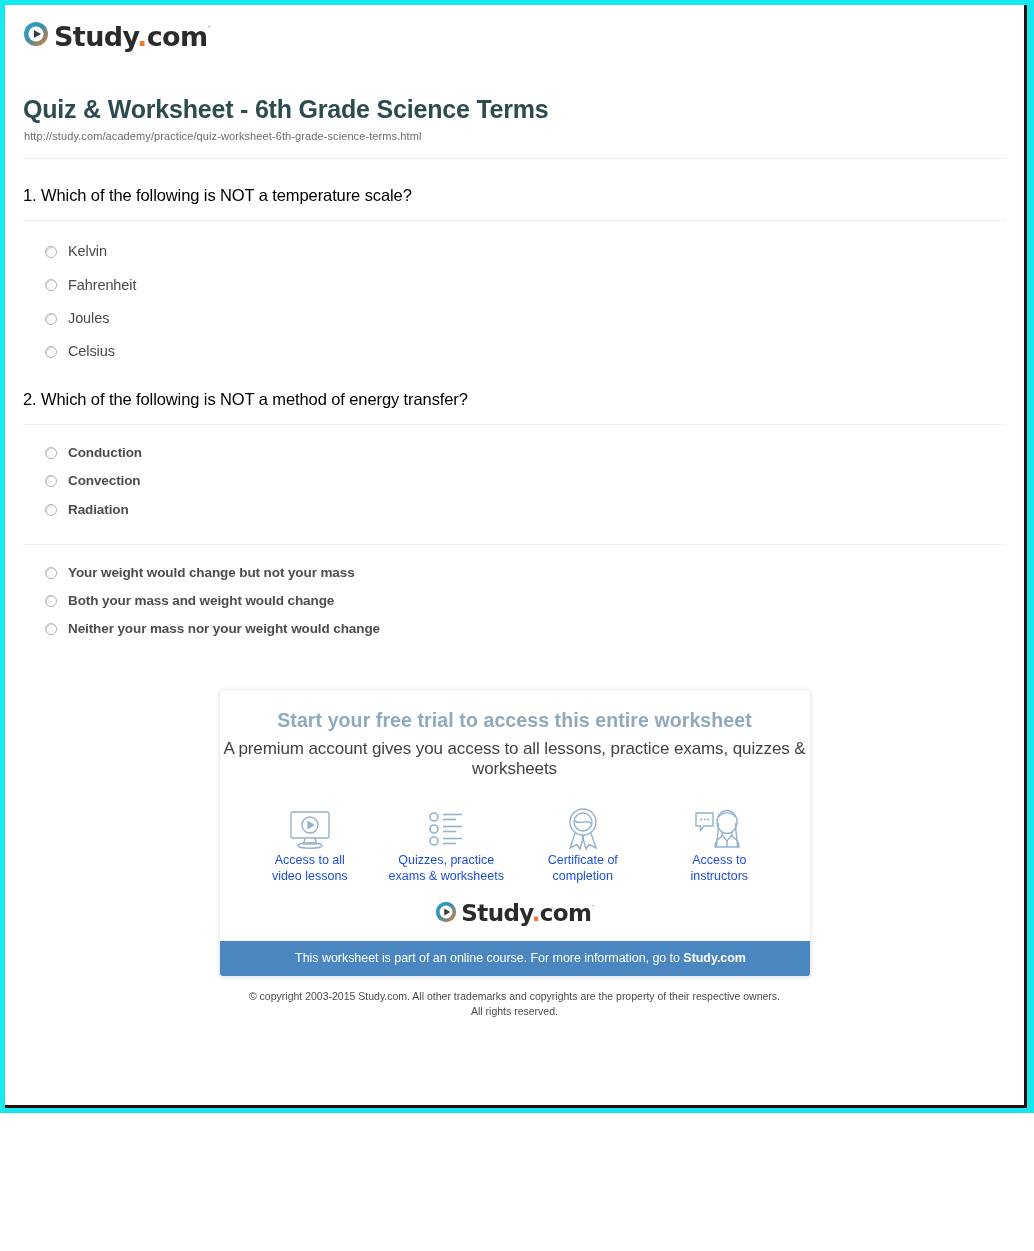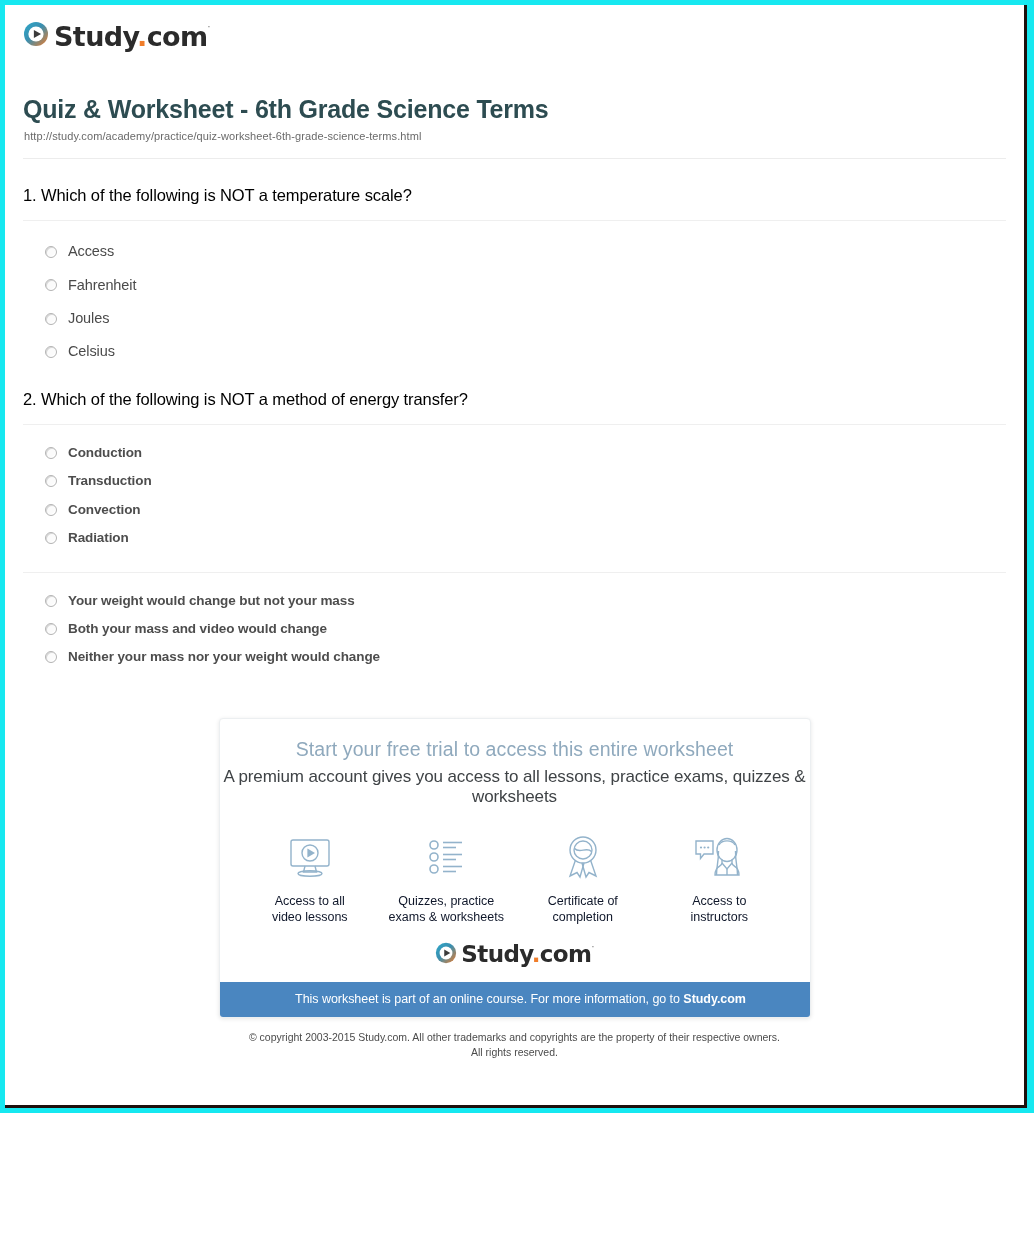--- a/index.html
+++ b/index.html
@@ -143,21 +143,21 @@
     border: 1px solid #eceff1;
     border-radius: 4px;
     box-shadow: 0 1px 4px rgba(0,0,0,0.10);
     overflow: hidden;
     text-align: center;
     padding-top: 18px;
   }
   .promo-head {
     font-size: 19.5px;
     color: #8fa9bd;
-    font-weight: 400;
+    font-weight: 700;
     letter-spacing: 0.1px;
     line-height: 1.25;
   }
   .promo-sub {
     margin-top: 6px;
     font-size: 17px;
     color: #3f4346;
     letter-spacing: -0.1px;
   }
   .features {
@@ -171,23 +171,23 @@
     flex: 1 1 0;
     text-align: center;
   }
   .feature-icon {
     height: 50px;
     display: flex;
     align-items: flex-end;
     justify-content: center;
   }
   .feature-label {
-    margin-top: 14px;
+    margin-top: 1px;
     font-size: 12.5px;
-    color: #0f172a;
+    color: #1d4ed8;
     line-height: 1.32;
   }
   .promo-logo {
     display: flex;
     align-items: center;
     justify-content: center;
     gap: 4px;
     margin: 16px 0 14px 0;
   }
   .promo-logo .brand-word { font-size: 23px; }
@@ -238,21 +238,21 @@
     <h1 class="title">Quiz &amp; Worksheet - 6th Grade Science Terms</h1>
     <div class="url">http://study.com/academy/practice/quiz-worksheet-6th-grade-science-terms.html</div>
     <div class="rule"></div>
 
     <section class="question-block q-size-a">
       <div class="q-text">1. Which of the following is NOT a temperature scale?</div>
       <div class="q-rule"></div>
       <ul class="choices">
         <li class="choice">
           <span class="radio"></span>
-          <span class="choice-label">Access</span>
+          <span class="choice-label">Kelvin</span>
         </li>
         <li class="choice">
           <span class="radio"></span>
           <span class="choice-label">Fahrenheit</span>
         </li>
         <li class="choice">
           <span class="radio"></span>
           <span class="choice-label">Joules</span>
         </li>
         <li class="choice">
@@ -265,43 +265,39 @@
     <section class="question-block">
       <div class="q-text">2. Which of the following is NOT a method of energy transfer?</div>
       <div class="q-rule"></div>
       <ul class="choices">
         <li class="choice">
           <span class="radio"></span>
           <span class="choice-label">Conduction</span>
         </li>
         <li class="choice">
           <span class="radio"></span>
-          <span class="choice-label">Transduction</span>
-        </li>
-        <li class="choice">
-          <span class="radio"></span>
           <span class="choice-label">Convection</span>
         </li>
         <li class="choice">
           <span class="radio"></span>
           <span class="choice-label">Radiation</span>
         </li>
       </ul>
     </section>
 
     <section class="question-block">
       <div class="q-rule"></div>
       <ul class="choices">
         <li class="choice">
           <span class="radio"></span>
           <span class="choice-label">Your weight would change but not your mass</span>
         </li>
         <li class="choice">
           <span class="radio"></span>
-          <span class="choice-label">Both your mass and video would change</span>
+          <span class="choice-label">Both your mass and weight would change</span>
         </li>
         <li class="choice">
           <span class="radio"></span>
           <span class="choice-label">Neither your mass nor your weight would change</span>
         </li>
       </ul>
     </section>
 
     <div class="promo-wrap">
       <div class="promo">

